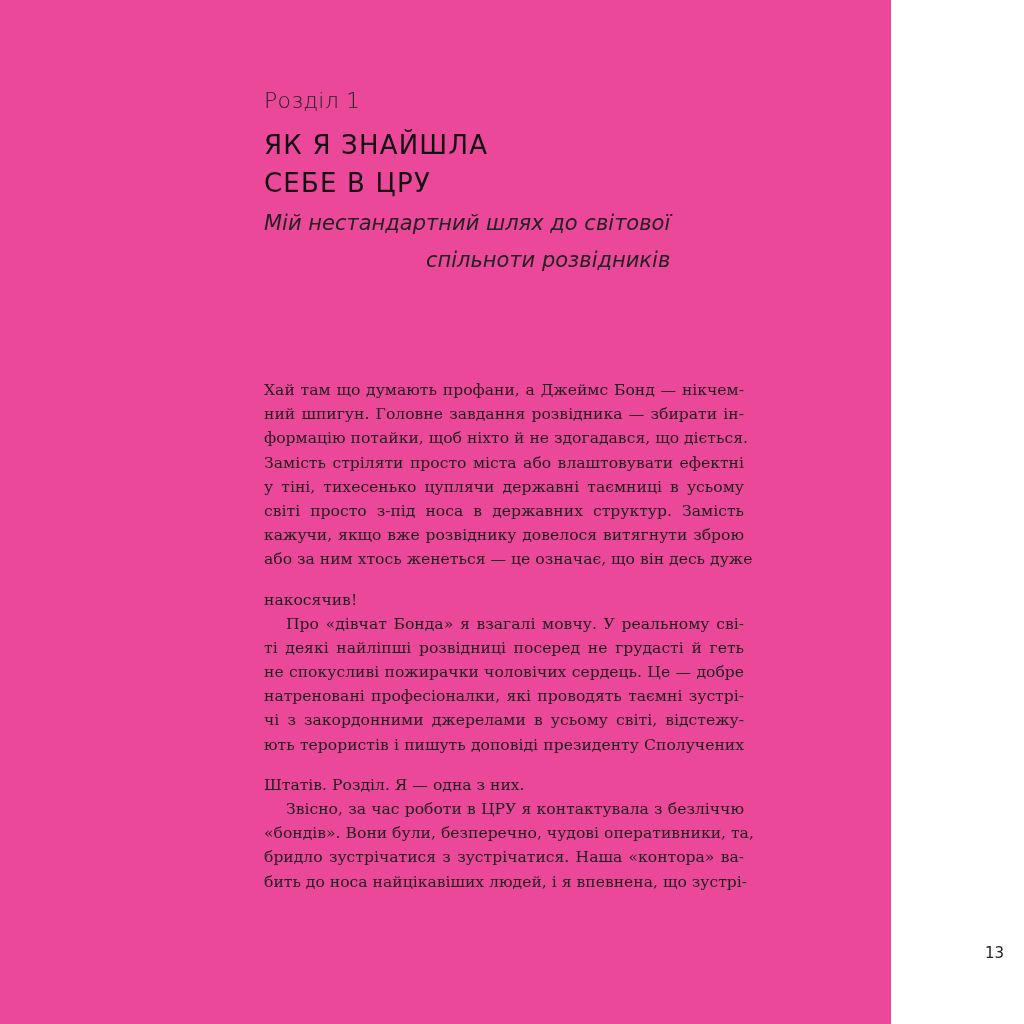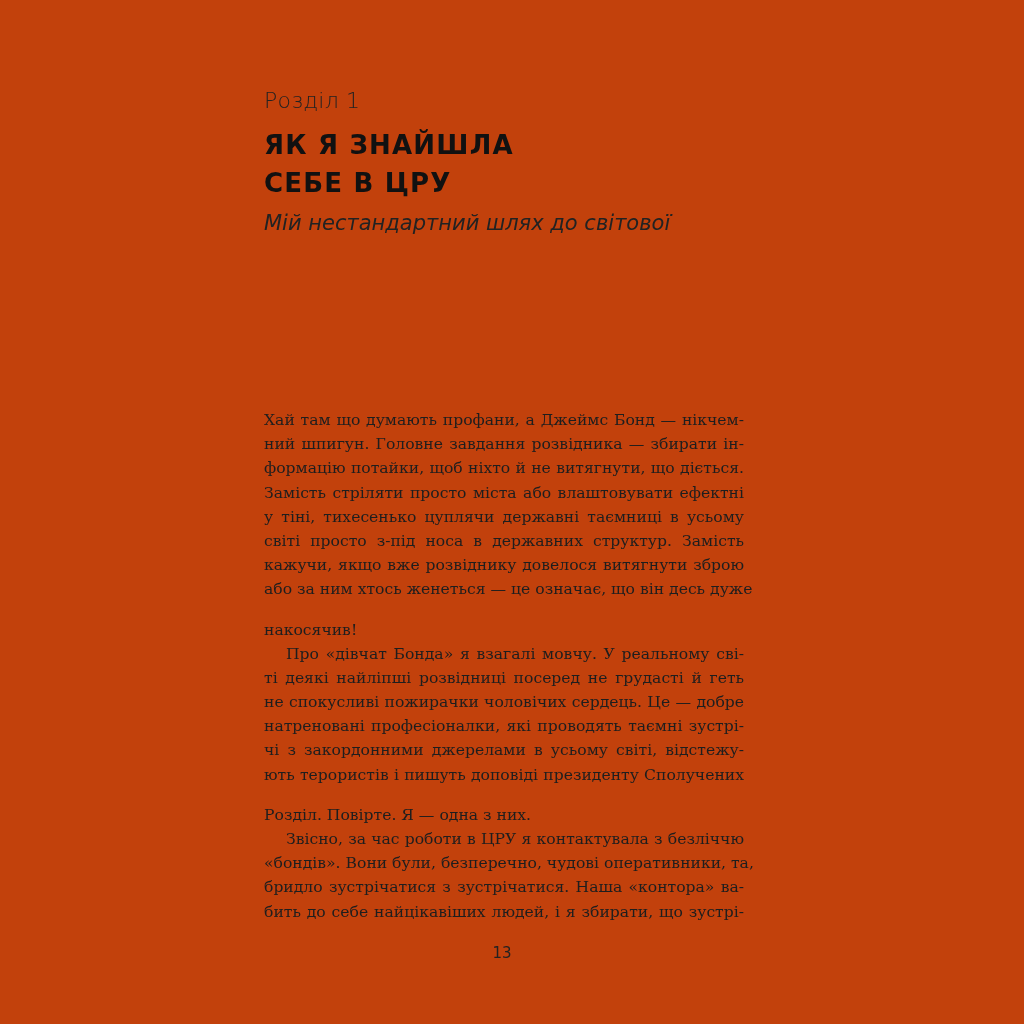--- a/index.html
+++ b/index.html
@@ -1,66 +1,67 @@
 <!DOCTYPE html>
 <html><head>
 <meta charset="utf-8">
 <style>
   html, body { margin:0; padding:0; background:#ffffff; }
   body { width:1024px; height:1024px; position:relative; overflow:hidden; color:#1a1a1a; }
-  .page { position:absolute; left:0; top:0; width:1024px; height:1024px; background:#c2410c; }
+  .page { position:absolute; left:0; top:0; width:848px; height:1024px; background:#ec4899;padding-left:43px; }
   .chapter-label { position:absolute; left:264px; top:88px; font-family:"DejaVu Sans", sans-serif; font-size:22px; font-weight:300; color:#222; letter-spacing:0.2px; }
-  .chapter-title { position:absolute; left:264px; top:126px; font-family:"DejaVu Sans", sans-serif; font-size:26px; font-weight:bold; line-height:38px; letter-spacing:1.2px; color:#111; }
+  .chapter-title { position:absolute; left:264px; top:126px; font-family:"DejaVu Sans", sans-serif; font-size:26px; font-weight:normal; line-height:38px; letter-spacing:1.2px; color:#111; }
   .chapter-title div { white-space:nowrap; }
   .subtitle { position:absolute; left:264px; top:205px; font-family:"DejaVu Sans", sans-serif; font-style:italic; font-size:21px; line-height:37px; color:#222; font-weight:300; }
   .subtitle div { white-space:nowrap;text-align:right; }
-  .body-text { position:absolute; left:264px; top:408px; width:480px; font-family:"DejaVu Serif", serif; font-size:15.6px; line-height:24.2px; color:#1e1e1e; }
+  .body-text { position:absolute; left:264px; top:378px; width:480px; font-family:"DejaVu Serif", serif; font-size:15.6px; line-height:24.2px; color:#1e1e1e; }
   .line { white-space:nowrap; text-align:justify; text-align-last:justify; height:24.2px; }
   .line.last { text-align-last:left;margin-top:16px; }
   .line.indent { text-indent:22px; }
-  .page-number { position:absolute; left:0; width:1004px; top:944px; text-align:center; font-family:"DejaVu Sans", sans-serif; font-size:15px; color:#222; }
+  .page-number { position:absolute; left:0; width:1004px; top:944px; text-align:right; font-family:"DejaVu Sans", sans-serif; font-size:15px; color:#222; }
 </style>
 </head>
 <body>
 
 <div class="page">
   <div class="chapter-label">Розділ 1</div>
 
   <div class="chapter-title">
     <div>ЯК Я ЗНАЙШЛА</div>
     <div>СЕБЕ В ЦРУ</div>
   </div>
 
   <div class="subtitle">
     <div>Мій нестандартний шлях до світової</div>
+    <div>спільноти розвідників</div>
   </div>
 
   <div class="body-text">
     <div class="paragraph">
       <div class="line">Хай там що думають профани, а Джеймс Бонд — нікчем-</div>
       <div class="line">ний шпигун. Головне завдання розвідника — збирати ін-</div>
-      <div class="line">формацію потайки, щоб ніхто й не витягнути, що діється.</div>
+      <div class="line">формацію потайки, щоб ніхто й не здогадався, що діється.</div>
       <div class="line">Замість стріляти просто міста або влаштовувати ефектні</div>
       <div class="line">у тіні, тихесенько цуплячи державні таємниці в усьому</div>
       <div class="line">світі просто з-під носа в державних структур. Замість</div>
       <div class="line">кажучи, якщо вже розвіднику довелося витягнути зброю</div>
       <div class="line">або за ним хтось женеться — це означає, що він десь дуже</div>
       <div class="line last">накосячив!</div>
     </div>
     <div class="paragraph">
       <div class="line indent">Про «дівчат Бонда» я взагалі мовчу. У реальному сві-</div>
       <div class="line">ті деякі найліпші розвідниці посеред не грудасті й геть</div>
       <div class="line">не спокусливі пожирачки чоловічих сердець. Це — добре</div>
       <div class="line">натреновані професіоналки, які проводять таємні зустрі-</div>
       <div class="line">чі з закордонними джерелами в усьому світі, відстежу-</div>
       <div class="line">ють терористів і пишуть доповіді президенту Сполучених</div>
-      <div class="line last">Розділ. Повірте. Я — одна з них.</div>
+      <div class="line last">Штатів. Розділ. Я — одна з них.</div>
     </div>
     <div class="paragraph">
       <div class="line indent">Звісно, за час роботи в ЦРУ я контактувала з безліччю</div>
       <div class="line">«бондів». Вони були, безперечно, чудові оперативники, та,</div>
       <div class="line">бридло зустрічатися з зустрічатися. Наша «контора» ва-</div>
-      <div class="line">бить до себе найцікавіших людей, і я збирати, що зустрі-</div>
+      <div class="line">бить до носа найцікавіших людей, і я впевнена, що зустрі-</div>
     </div>
   </div>
 
   <div class="page-number">13</div>
 </div>
 
 </body></html>

